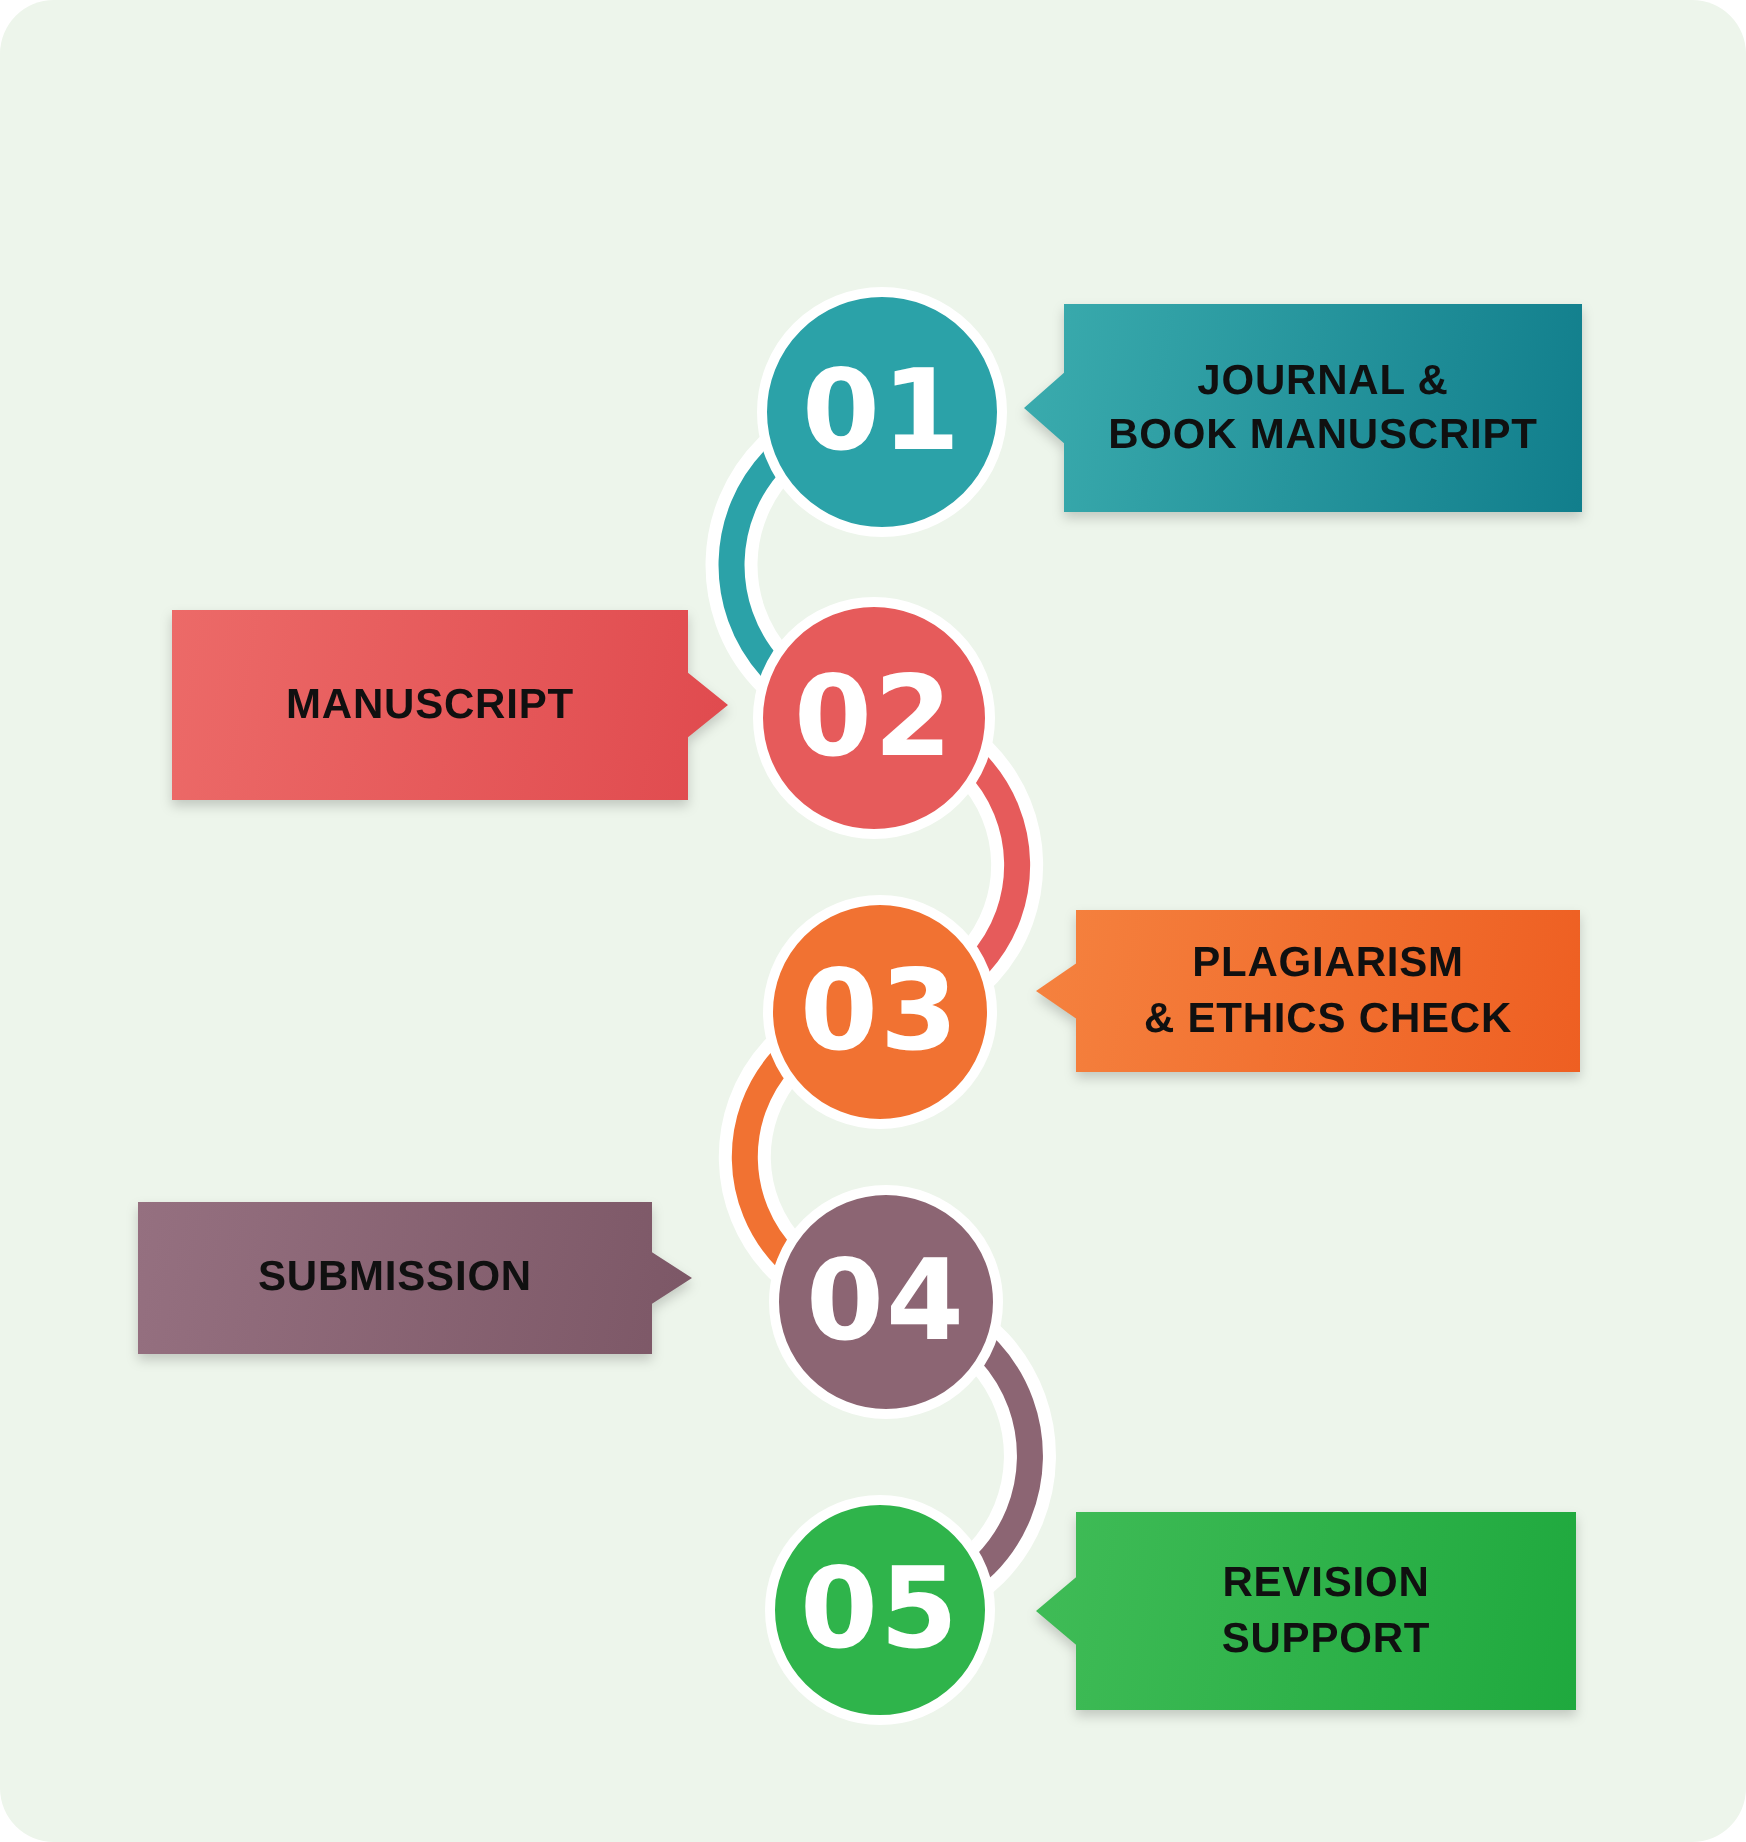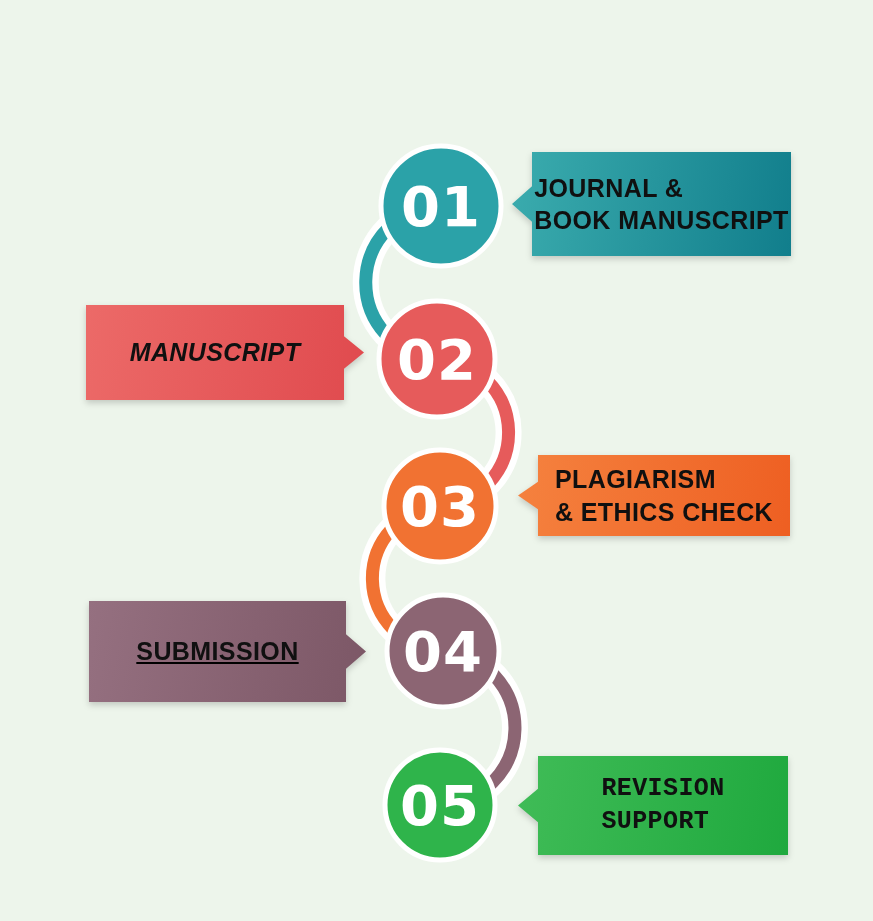--- a/index.html
+++ b/index.html
@@ -59,30 +59,31 @@
   .banner-right {
     clip-path: polygon(20px 0, 100% 0, 100% 100%, 20px 100%, 20px 67%, 0 50%, 20px 33%);
     padding-left: 20px;
   }
   .banner-left {
     clip-path: polygon(0 0, calc(100% - 20px) 0, calc(100% - 20px) 33%, 100% 50%, calc(100% - 20px) 67%, calc(100% - 20px) 100%, 0 100%);
     padding-right: 20px;
   }
   .banner-label {
     font-weight: 700;
-    font-size: 25px;
+    font-size: 21px;
     line-height: 1.3;
     letter-spacing: 0.4px;
+    text-align: center;
     color: var(--text);
   }
 </style>
 </head>
 <body>
 
-<div class="stage" style="background: rgb(237, 245, 235); --text: #101010;">
+<div class="stage" style="background: rgb(237, 245, 235); border-radius: 27px; --text: #101010;">
 
   <svg class="flow-svg" width="873" height="921" viewBox="0 0 873 921">
 
     <g>
       <path class="arc-casing" d="M 441 206 A 76.6 76.6 0 0 0 437 359"></path>
       <path class="arc-casing" d="M 437 359 A 73.6 73.6 0 0 1 440 506"></path>
       <path class="arc-casing" d="M 440 506 A 72.6 72.6 0 0 0 443 651"></path>
       <path class="arc-casing" d="M 443 651 A 77.1 77.1 0 0 1 440 805"></path>
 
       <path class="arc-core" d="M 441 206 A 76.6 76.6 0 0 0 437 359" style="stroke: rgb(43, 162, 168);"></path>
@@ -108,46 +109,46 @@
 
   <div class="banner-wrap" style="left: 512px; top: 152px; width: 279px; height: 104px; --c1: #3bacae; --c2: #117e8c;">
     <div class="banner banner-right">
       <div class="banner-label">
         <div>JOURNAL &amp;</div>
         <div>BOOK MANUSCRIPT</div>
       </div>
     </div>
   </div>
 
-  <div class="banner-wrap" style="left: 86px; top: 305px; width: 278px; height: 95px; font-style: italic; --c1: #ec6a68; --c2: #e04a4e;">
+  <div class="banner-wrap" style="left: 86px; top: 305px; width: 278px; height: 95px; --c1: #ec6a68; --c2: #e04a4e;">
     <div class="banner banner-left">
       <div class="banner-label">
         <div>MANUSCRIPT</div>
       </div>
     </div>
   </div>
 
   <div class="banner-wrap" style="left: 518px; top: 455px; width: 272px; height: 81px; --c1: #f5823f; --c2: #ee5f22;">
     <div class="banner banner-right">
       <div class="banner-label">
         <div>PLAGIARISM</div>
         <div>&amp; ETHICS CHECK</div>
       </div>
     </div>
   </div>
 
-  <div class="banner-wrap" style="left: 89px; top: 601px; width: 277px; height: 101px; text-decoration: underline; --c1: #957080; --c2: #7c5766;">
+  <div class="banner-wrap" style="left: 69px; top: 601px; width: 277px; height: 76px; --c1: #957080; --c2: #7c5766;">
     <div class="banner banner-left">
       <div class="banner-label">
         <div>SUBMISSION</div>
       </div>
     </div>
   </div>
 
-  <div class="banner-wrap" style="left: 518px; top: 756px; width: 270px; height: 99px; font-family: Liberation Mono, monospace; --c1: #40bc57; --c2: #1fa93e;">
+  <div class="banner-wrap" style="left: 518px; top: 756px; width: 270px; height: 99px; --c1: #40bc57; --c2: #1fa93e;">
     <div class="banner banner-right">
       <div class="banner-label">
         <div>REVISION</div>
         <div>SUPPORT</div>
       </div>
     </div>
   </div>
 
 </div>
 

